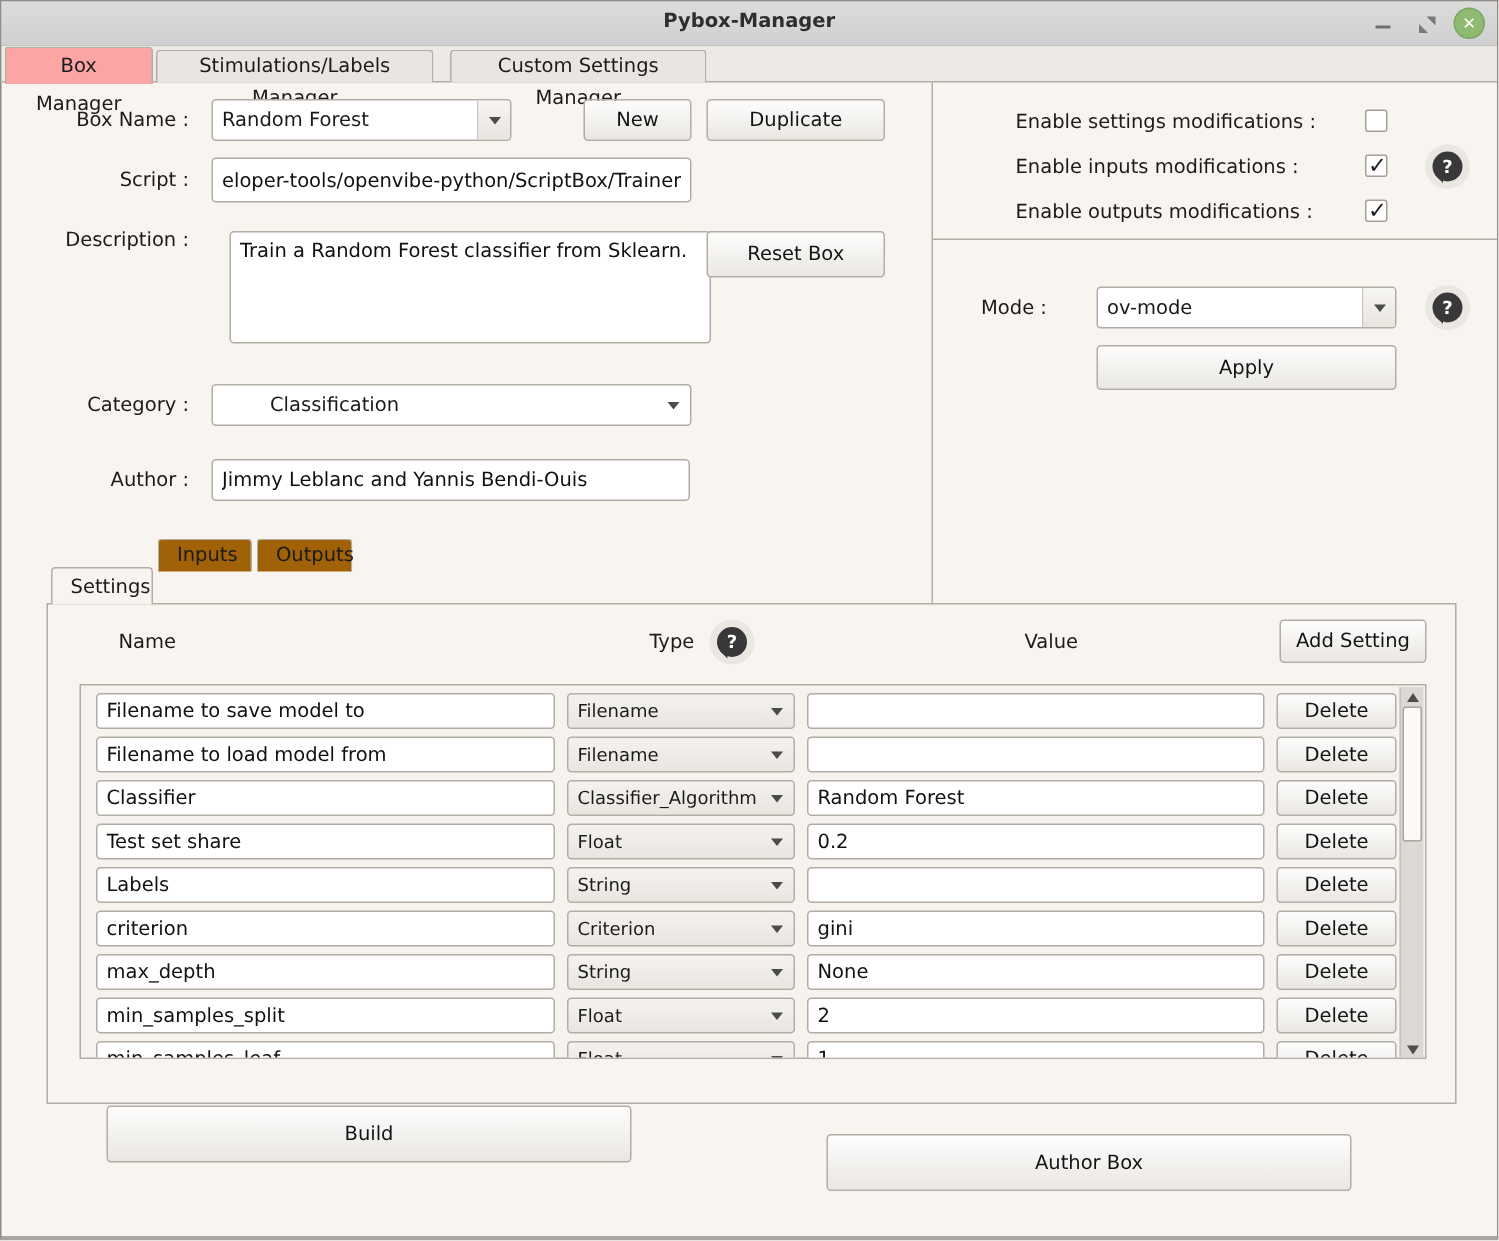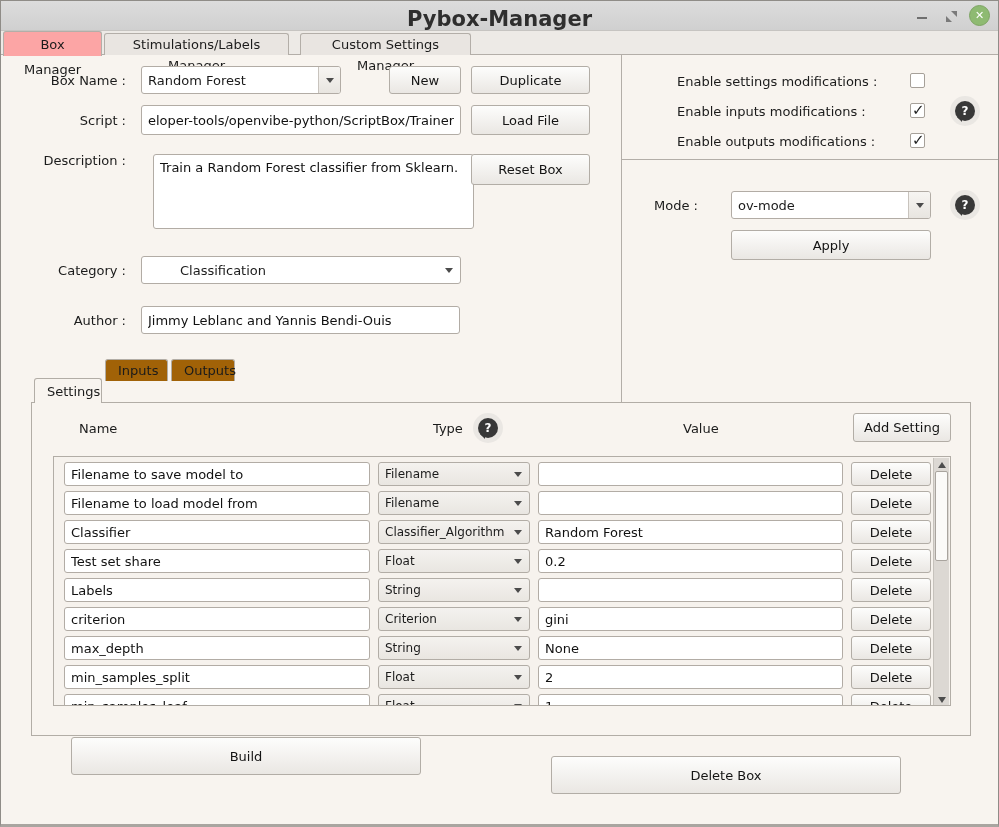--- a/index.html
+++ b/index.html
@@ -6,21 +6,21 @@
   html,body { width: 999px; height: 827px; }
   body { font-family: "DejaVu Sans", sans-serif; font-size: 13px; color: #1b1b1b; }
 
   .window { position: relative; width: 999px; height: 827px; background: #f8f4ef;
             border: 1px solid #8f8c87; border-bottom: 3px solid #a9a5a0; overflow: hidden; }
 
   
   .titlebar { position: absolute; left: 0; top: 0; width: 100%; height: 30px;
               background: linear-gradient(#dcdcdc, #d0d0d0); border-bottom: 1px solid #c6c4c1; }
   .title { position: absolute; left: 0; right: 0; top: 6px; text-align: center;
-           font-weight: bold; font-size: 21px; color: #2e2e2e; }
+           font-weight: bold; font-size: 13px; color: #2e2e2e; }
   .win-min { position: absolute; left: 916px; top: 16px; width: 10px; height: 2px; background: #6f6f6f; }
   .win-restore { position: absolute; left: 945px; top: 10px; width: 11px; height: 11px; }
   .win-restore .t1 { position: absolute; right: 0; top: 0; width: 0; height: 0;
        border-top: 6px solid #7a7a7a; border-left: 6px solid transparent; }
   .win-restore .t2 { position: absolute; left: 0; bottom: 0; width: 0; height: 0;
        border-bottom: 6px solid #7a7a7a; border-right: 6px solid transparent; }
   .win-close { position: absolute; left: 968px; top: 4px; width: 21px; height: 21px; border-radius: 50%;
                background: #8eba72; border: 1px solid #7da463; color: #ffffff; font-size: 11px;
                font-weight: bold; text-align: center; line-height: 19px; }
 
@@ -118,21 +118,20 @@
     <span class="txt">Random Forest</span>
     <span class="arrowseg">
         <span class="arr" style="margin:0;"></span>
       </span>
   </div>
   <div class="btn" style="left:388px; top:65px; width:72px; height:28px;">New</div>
   <div class="btn" style="left:470px; top:65px; width:119px; height:28px;">Duplicate</div>
 
   <div class="label r" style="left:20px; top:112px; width:105px;">Script :</div>
   <input class="input" style="left: 140px; top: 104px; width: 320px; height: 30px;" value="eloper-tools/openvibe-python/ScriptBox/TrainerML.py">
-  <div class="btn" style="left:470px; top:104px; width:119px; height:30px;">Load File</div>
 
   <div class="label r" style="left:20px; top:152px; width:105px;">Description :</div>
   <textarea class="input" style="left: 140px; top: 153px; width: 321px; height: 75px; margin-left: 12px;">Train a Random Forest classifier from Sklearn.</textarea>
   <div class="btn" style="left:470px; top:153px; width:119px; height:31px;">Reset Box</div>
 
   <div class="label r" style="left:20px; top:262px; width:105px;">Category :</div>
   <div class="combo" style="left:140px; top:255px; width:320px; height:28px;padding-left:32px;">
     <span class="txt">Classification</span>
     <span class="arr"></span>
   </div>
@@ -280,15 +279,15 @@
       <div class="dd" style="left:324px; width:152px;">
         <span class="txt">Float</span>
           <span class="arr"></span>
       </div>
       <input class="input" style="left: 484px; width: 305px;" value="1">
       <div class="btn" style="left:797px; width:80px;">Delete</div>
     </div>
   </div>
 
   <div class="btn" style="left:70px; top:736px; width:350px; height:38px;">Build</div>
-  <div class="btn" style="left:550px; top:755px; width:350px; height:38px;">Delete Box</div>
+  <div class="btn" style="left:550px; top:755px; width:350px; height:38px;">Author Box</div>
 
 </div>
 
 </body></html>

